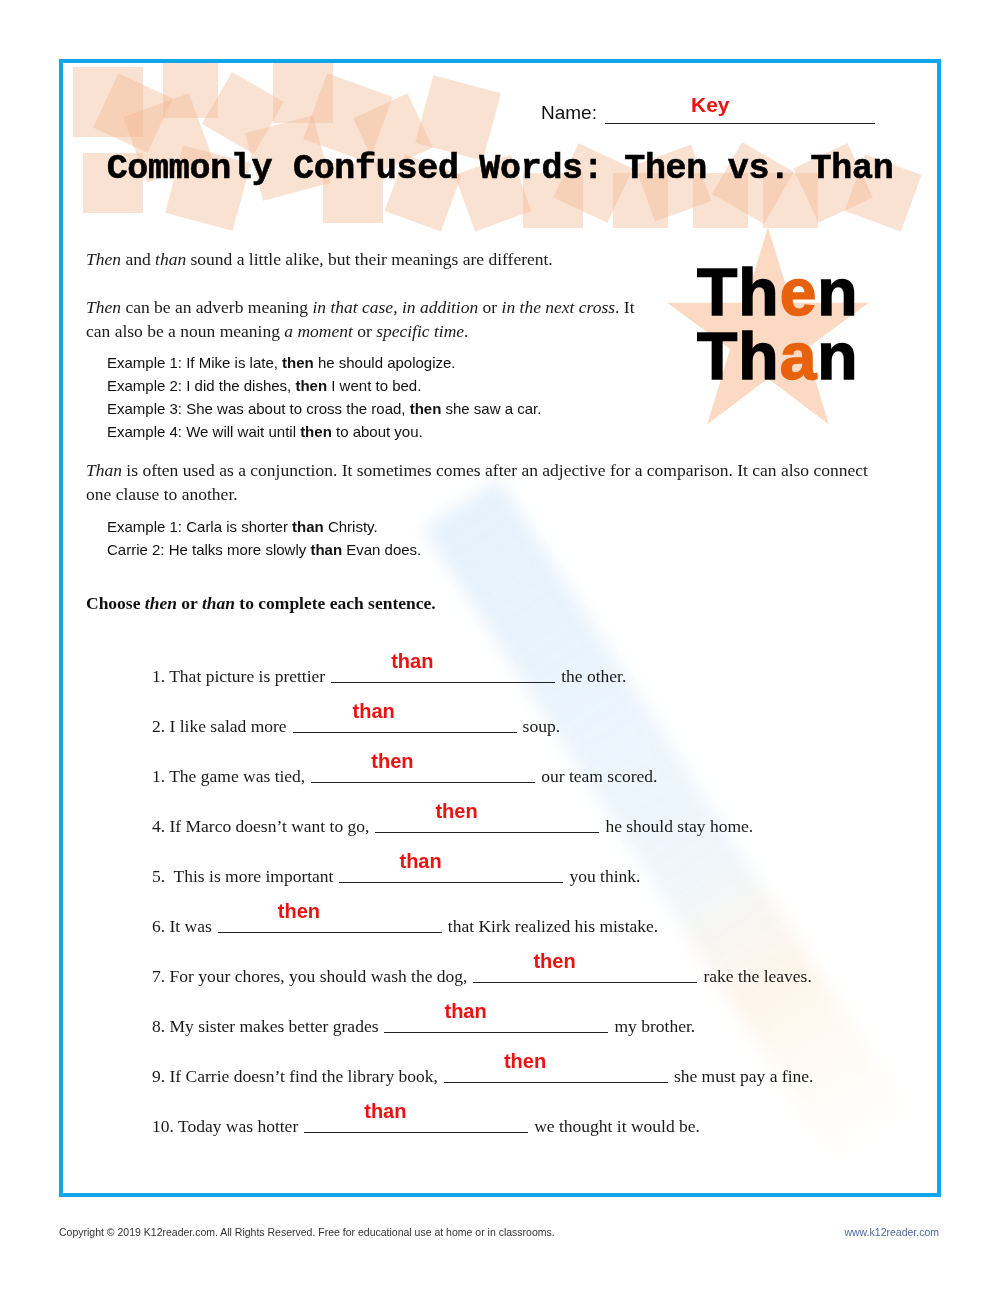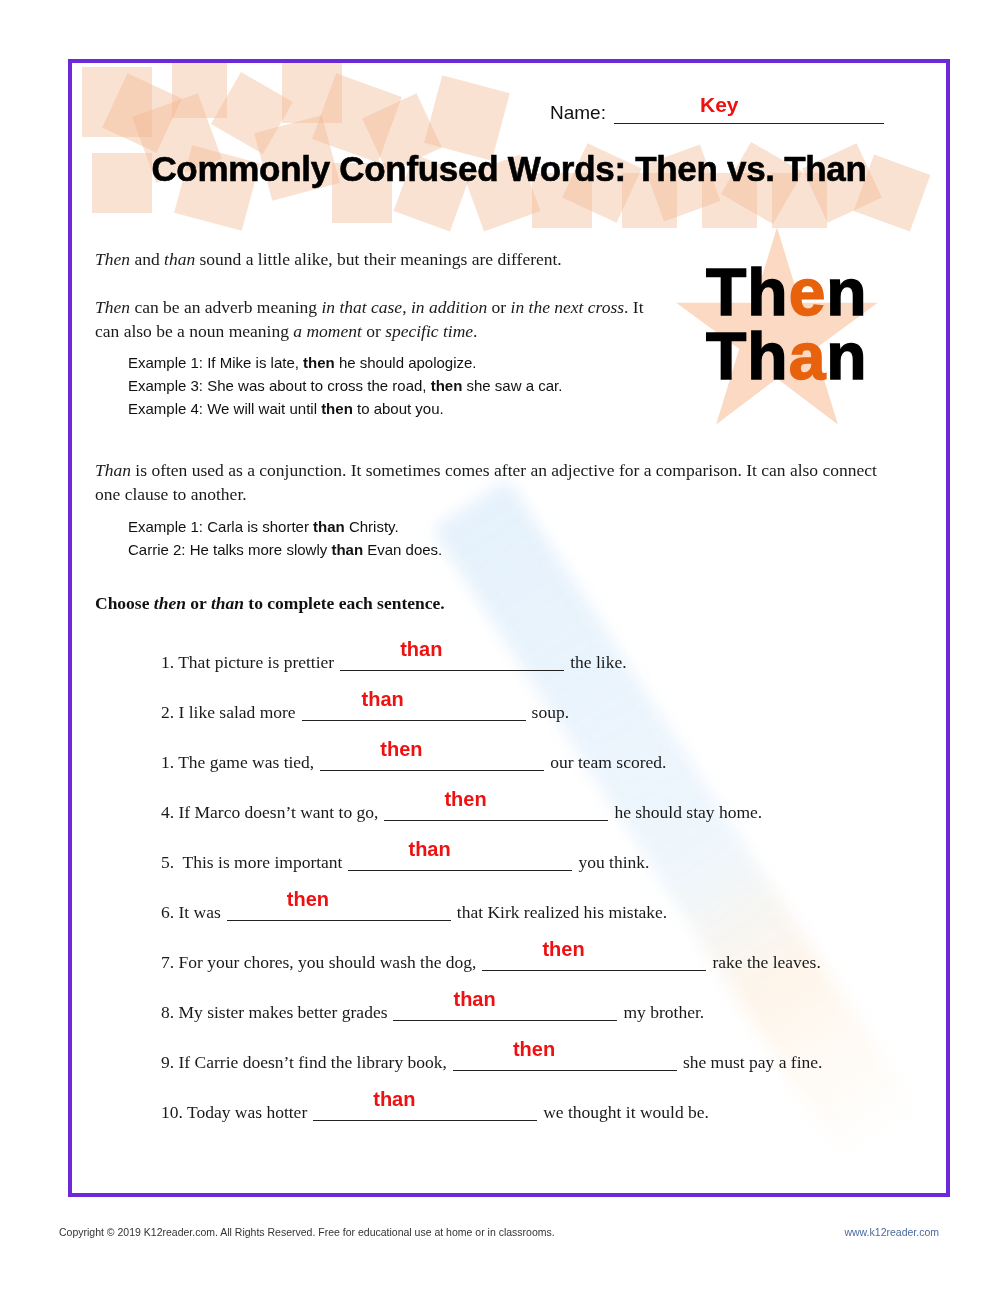--- a/index.html
+++ b/index.html
@@ -1,66 +1,66 @@
 <!DOCTYPE html>
 <html><head>
 <meta charset="utf-8">
 <style>
   html, body { margin: 0; padding: 0; background: #ffffff; }
   body { width: 1000px; height: 1294px; position: relative; overflow: hidden; font-family: "Liberation Serif", serif; color: #111; }
 
   .page-frame {
-    position: absolute; left: 68px; top: 59px; width: 874px; height: 1130px;
-    border: 4px solid #6d28d9; background: #fff; overflow: hidden;
+    position: absolute; left: 59px; top: 59px; width: 874px; height: 1130px;
+    border: 4px solid #0ea5e9; background: #fff; overflow: hidden;
   }
 
   
   .collage { position: absolute; left: 0; top: 0; width: 874px; height: 170px; }
   .sq { position: absolute; background: #f3b48c; opacity: 0.38; }
 
   .watermark {
     position: absolute; left: 180px; top: 330px; width: 90px; height: 760px;
     transform: rotate(-33deg);
     background: linear-gradient(180deg, rgba(180,215,245,0.35) 0%, rgba(190,220,245,0.25) 55%, rgba(250,210,160,0.22) 75%, rgba(255,255,255,0) 100%);
     filter: blur(8px);
     left: 560px; top: 380px;
   }
 
   .name-row { position: absolute; left: 478px; top: 38px; font-family: "Liberation Sans", sans-serif; font-size: 19px; color: #111; display: flex; align-items: flex-end; }
   .name-line { display: inline-block; width: 270px; border-bottom: 1.5px solid #222; margin-left: 8px; height: 22px; position: relative; }
   .name-key { position: absolute; left: 86px; top: -8px; color: #ee1111; font-weight: bold; font-size: 21px; font-family: "Liberation Sans", sans-serif; }
 
   .title {
     position: absolute; left: 0; top: 86px; width: 874px; text-align: center;
-    font-family: Liberation Sans, sans-serif; font-weight: bold; font-size: 35px; letter-spacing: -0.3px; color: #000;
+    font-family: Liberation Mono, monospace; font-weight: bold; font-size: 35px; letter-spacing: -0.3px; color: #000;
     -webkit-text-stroke: 0.6px #000;
   }
 
   .para { position: absolute; left: 23px; font-size: 17.5px; line-height: 24px; color: #1a1a1a; }
   .para i { font-style: italic; }
   .p1 { top: 184px; width: 560px; }
   .p2 { top: 232px; width: 560px; }
   .p3 { top: 395px; width: 800px; }
-  .examples { position: absolute; left: 44px; font-family: "Liberation Sans", sans-serif; font-size: 15px; line-height: 23px; color: #111; margin-left: 12px; }
+  .examples { position: absolute; left: 44px; font-family: "Liberation Sans", sans-serif; font-size: 15px; line-height: 23px; color: #111; }
   .ex1 { top: 288px; }
   .ex2 { top: 452px; }
   .examples b { font-weight: bold; }
 
   .star-box { position: absolute; left: 590px; top: 160px; width: 230px; height: 220px; }
   .star { position: absolute; left: 10px; top: 0; width: 210px; height: 210px; }
   .big-word { position: absolute; left: 44px; font-family: "Liberation Sans", sans-serif; font-weight: bold; font-size: 66px; letter-spacing: 1px; color: #000; -webkit-text-stroke: 1.5px #000; line-height: 1; }
   .bw1 { top: 36px; }
   .bw2 { top: 100px; }
   .hl { color: #e8620e; -webkit-text-stroke: 1.5px #e8620e; }
 
   .instr { position: absolute; left: 23px; top: 530px; font-size: 17.5px; font-weight: bold; color: #111; }
   .instr i { font-style: italic; }
 
   .qlist { position: absolute; left: 89px; top: 574px; width: 760px; }
-  .q { height: 50px; font-size: 17.5px; color: #1a1a1a; display: flex; align-items: center; white-space: pre; }
+  .q { height: 50px; font-size: 17.5px; color: #1a1a1a; display: flex; align-items: flex-end; white-space: pre; }
   .blank { display: inline-block; width: 224px; border-bottom: 1px solid #222; height: 20px; margin: 0 6px 4px 6px; position: relative; }
   .answer { position: absolute; left: 60px; top: -12px; color: #ee1111; font-family: "Liberation Sans", sans-serif; font-weight: bold; font-size: 20px; }
 
   .footer { position: absolute; top: 1226px; font-family: "Liberation Sans", sans-serif; font-size: 10.5px; color: #333; }
   .footer-left { left: 59px; }
   .footer-right { right: 61px; color: #4a6aa0; }
 </style>
 </head>
 <body>
 
@@ -103,20 +103,21 @@
   </div>
 
   <div class="title">Commonly Confused Words: Then vs. Than</div>
 
   <div class="para p1"><i>Then</i><span> and </span><i>than</i><span> sound a little alike, but their meanings are different.</span></div>
 
   <div class="para p2"><i>Then</i><span> can be an adverb meaning </span><i>in that case</i><span>, </span><i>in addition</i><span> or </span><i>in the next cross</i><span>. It can also be a noun meaning </span><i>a moment</i><span> or </span><i>specific time</i><span>.</span></div>
 
   <div class="examples ex1">
     <div><span>Example 1: If Mike is late, </span><b>then</b><span> he should apologize.</span></div>
+    <div><span>Example 2: I did the dishes, </span><b>then</b><span> I went to bed.</span></div>
     <div><span>Example 3: She was about to cross the road, </span><b>then</b><span> she saw a car.</span></div>
     <div><span>Example 4: We will wait until </span><b>then</b><span> to about you.</span></div>
   </div>
 
   <div class="star-box">
     <svg class="star" viewBox="0 0 100 100">
       <polygon points="50,2 61,38 98,38 68,60 79,96 50,74 21,96 32,60 2,38 39,38" fill="#fbd9c2"></polygon>
     </svg>
     <div class="big-word bw1"><span>Th</span><span class="hl">e</span><span>n</span></div>
     <div class="big-word bw2"><span>Th</span><span class="hl">a</span><span>n</span></div>
@@ -125,21 +126,21 @@
   <div class="para p3"><i>Than</i><span> is often used as a conjunction. It sometimes comes after an adjective for a comparison. It can also connect one clause to another.</span></div>
 
   <div class="examples ex2">
     <div><span>Example 1: Carla is shorter </span><b>than</b><span> Christy.</span></div>
     <div><span>Carrie 2: He talks more slowly </span><b>than</b><span> Evan does.</span></div>
   </div>
 
   <div class="instr"><span>Choose </span><i>then</i><span> or </span><i>than</i><span> to complete each sentence.</span></div>
 
   <div class="qlist">
-    <div class="q"><span>1. That picture is prettier</span><span class="blank"><span class="answer">than</span></span><span>the like.</span></div>
+    <div class="q"><span>1. That picture is prettier</span><span class="blank"><span class="answer">than</span></span><span>the other.</span></div>
     <div class="q"><span>2. I like salad more</span><span class="blank"><span class="answer">than</span></span><span>soup.</span></div>
     <div class="q"><span>1. The game was tied,</span><span class="blank"><span class="answer">then</span></span><span>our team scored.</span></div>
     <div class="q"><span>4. If Marco doesn’t want to go,</span><span class="blank"><span class="answer">then</span></span><span>he should stay home.</span></div>
     <div class="q"><span>5.  This is more important</span><span class="blank"><span class="answer">than</span></span><span>you think.</span></div>
     <div class="q"><span>6. It was</span><span class="blank"><span class="answer">then</span></span><span>that Kirk realized his mistake.</span></div>
     <div class="q"><span>7. For your chores, you should wash the dog,</span><span class="blank"><span class="answer">then</span></span><span>rake the leaves.</span></div>
     <div class="q"><span>8. My sister makes better grades</span><span class="blank"><span class="answer">than</span></span><span>my brother.</span></div>
     <div class="q"><span>9. If Carrie doesn’t find the library book,</span><span class="blank"><span class="answer">then</span></span><span>she must pay a fine.</span></div>
     <div class="q"><span>10. Today was hotter</span><span class="blank"><span class="answer">than</span></span><span>we thought it would be.</span></div>
   </div>

